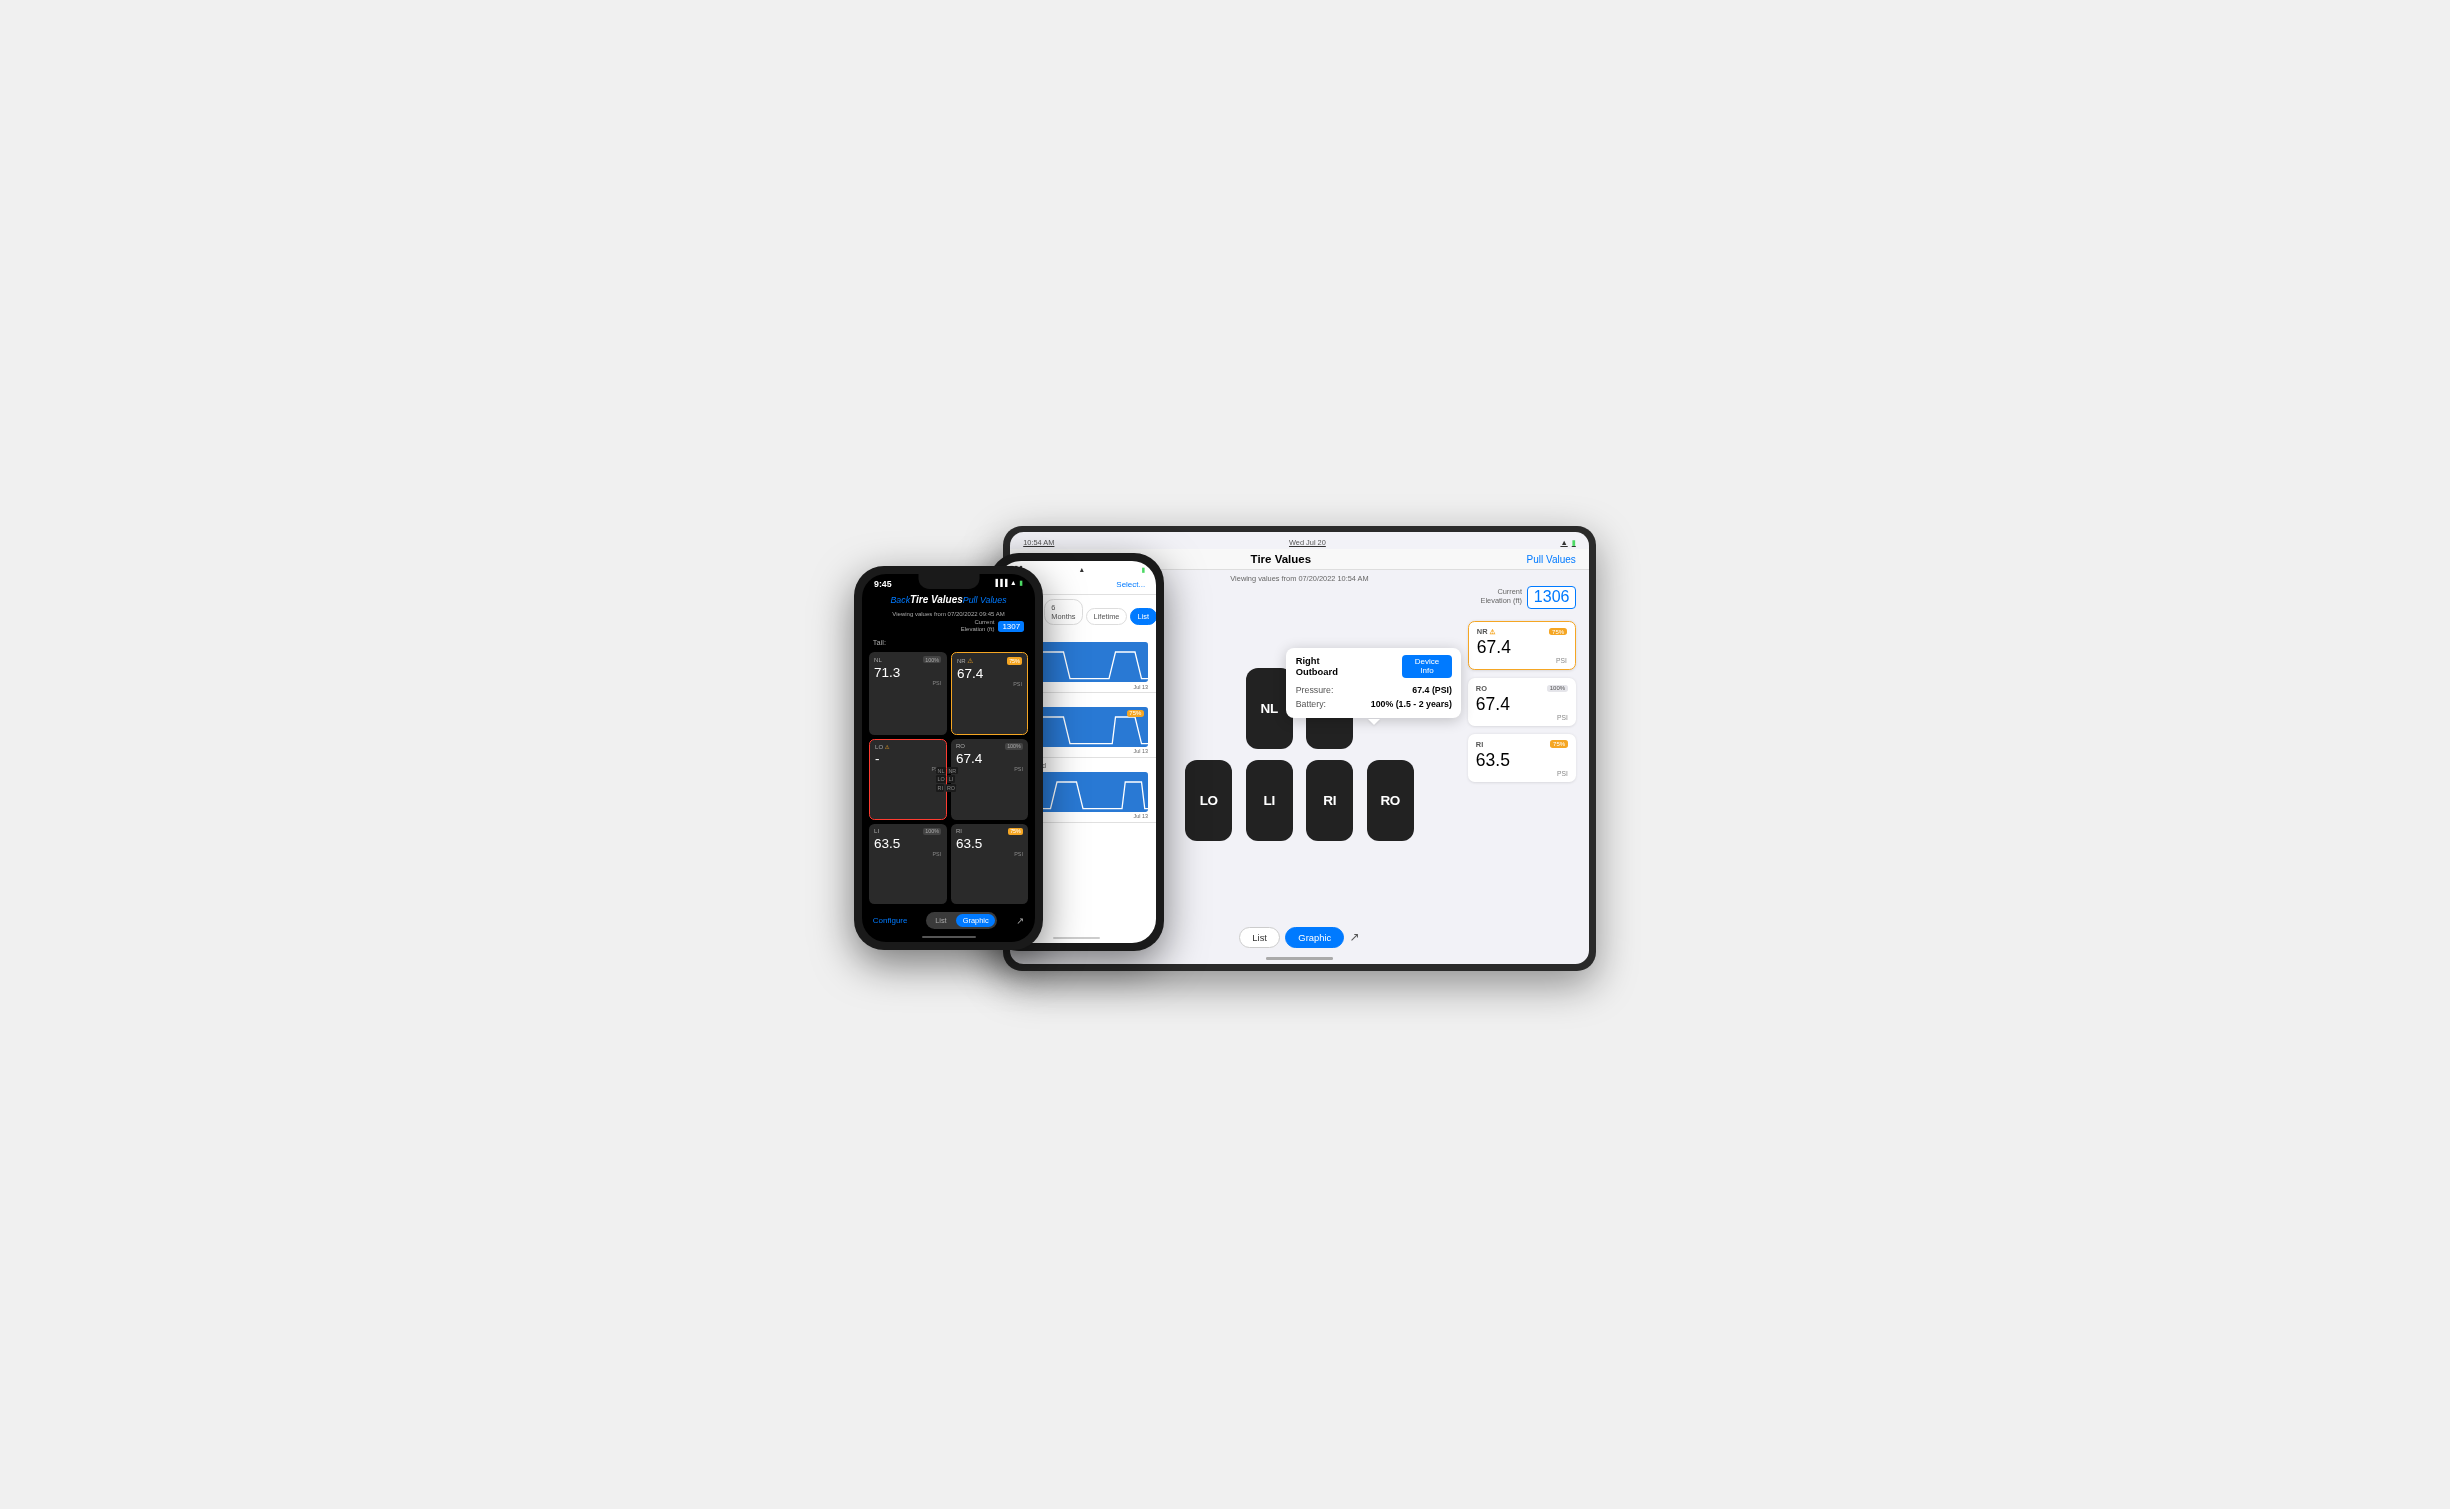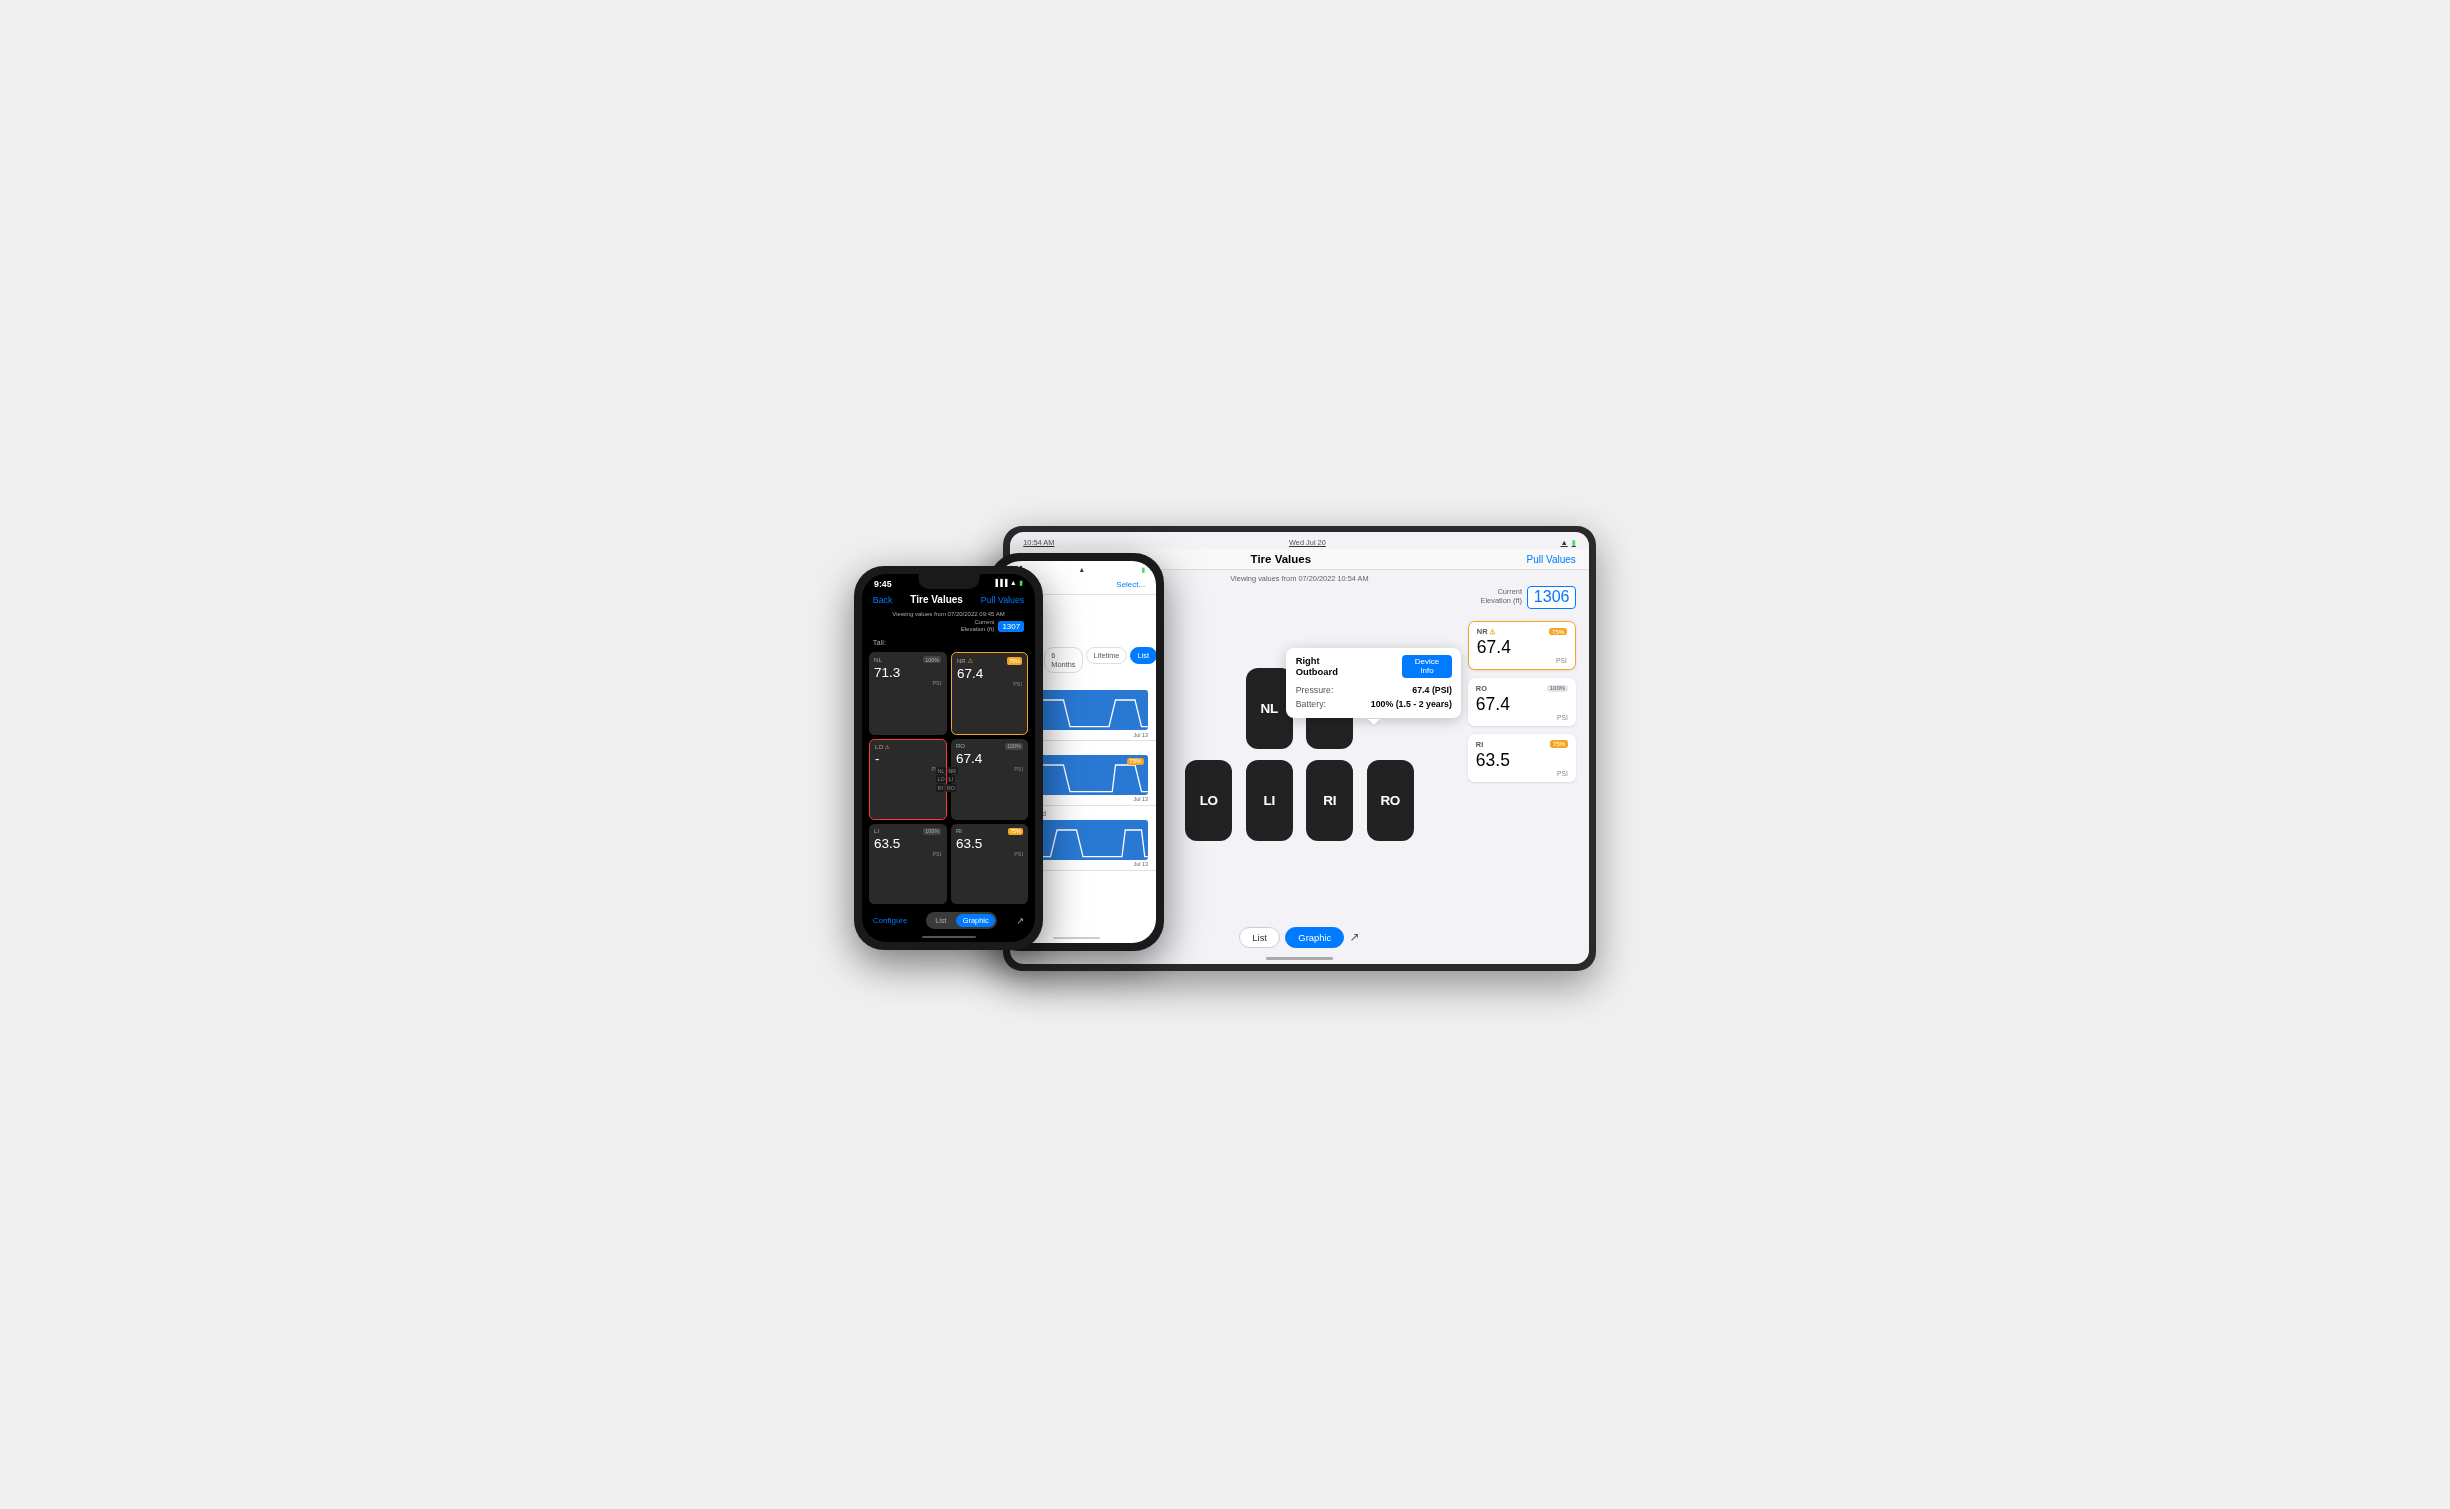--- a/index.html
+++ b/index.html
@@ -387,23 +387,24 @@
       left: 50%;
       transform: translateX(-50%);
       width: 61px;
       height: 15px;
       background: #1a1a1a;
       border-radius: 0 0 10.8px 10.8px;
     }
 
     .iphone-nav {
       display: flex;
-      justify-content: space-between;
+      justify-content: center;
       align-items: center;
       padding: 2.7px 10.8px 5.4px;
+      font-style: italic;
     }
 
     .iphone-nav-back { color: #007aff; font-size: 8.8px; cursor: pointer; }
     .iphone-nav-title { font-size: 10px; font-weight: 600; color: #fff; }
     .iphone-nav-action { color: #007aff; font-size: 8.8px; cursor: pointer; }
 
     .iphone-subtitle {
       text-align: center;
       font-size: 6px;
       color: #aaa;
@@ -584,22 +585,21 @@
       border-bottom: 0.7px solid #e0e0e0;
     }
 
     .middle-nav-title { font-size: 9.4px; font-weight: 600; color: #000; }
     .middle-nav-action { color: #007aff; font-size: 8px; }
 
     .middle-tabs {
       display: flex;
       padding: 4px 8px;
       gap: 2.7px;
-      align-items: flex-start;
-      margin-top: 48px;
+      align-items: flex-end;
     }
 
     .middle-tab {
       padding: 2.7px 6.7px;
       border-radius: 9.4px;
       font-size: 7.4px;
       color: #555;
       border: 0.7px solid #ddd;
       cursor: pointer;
     }

